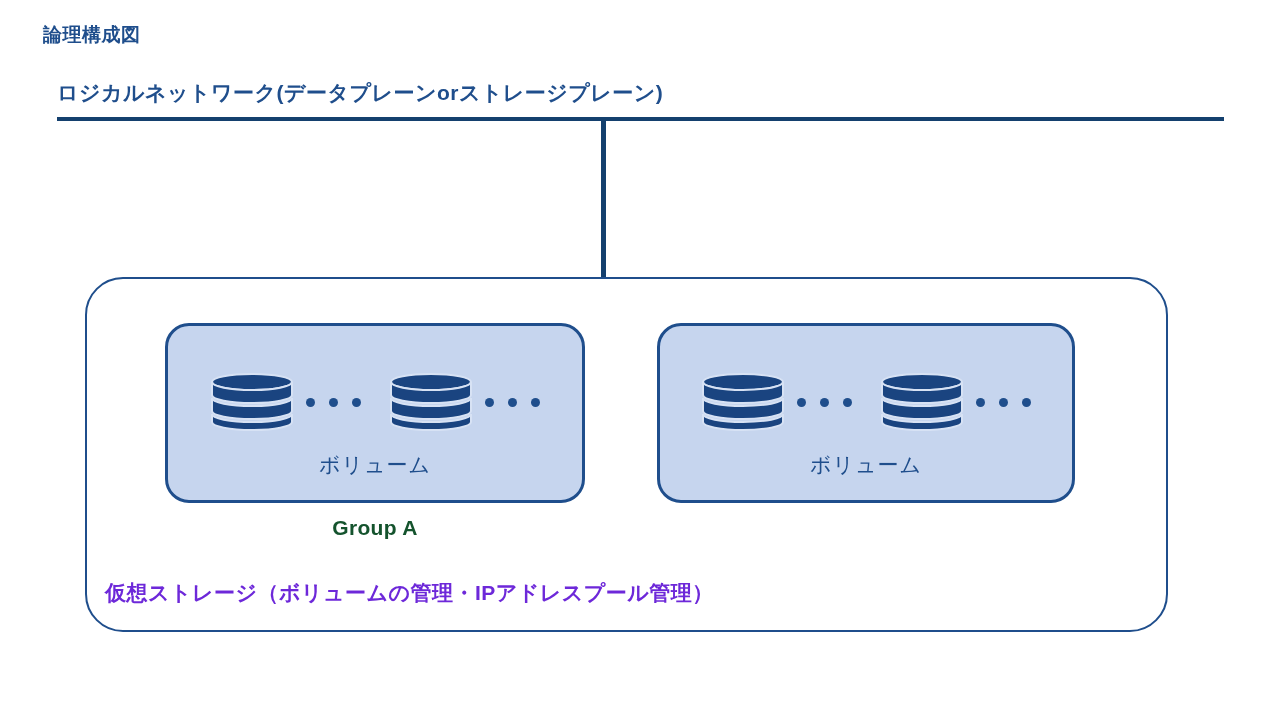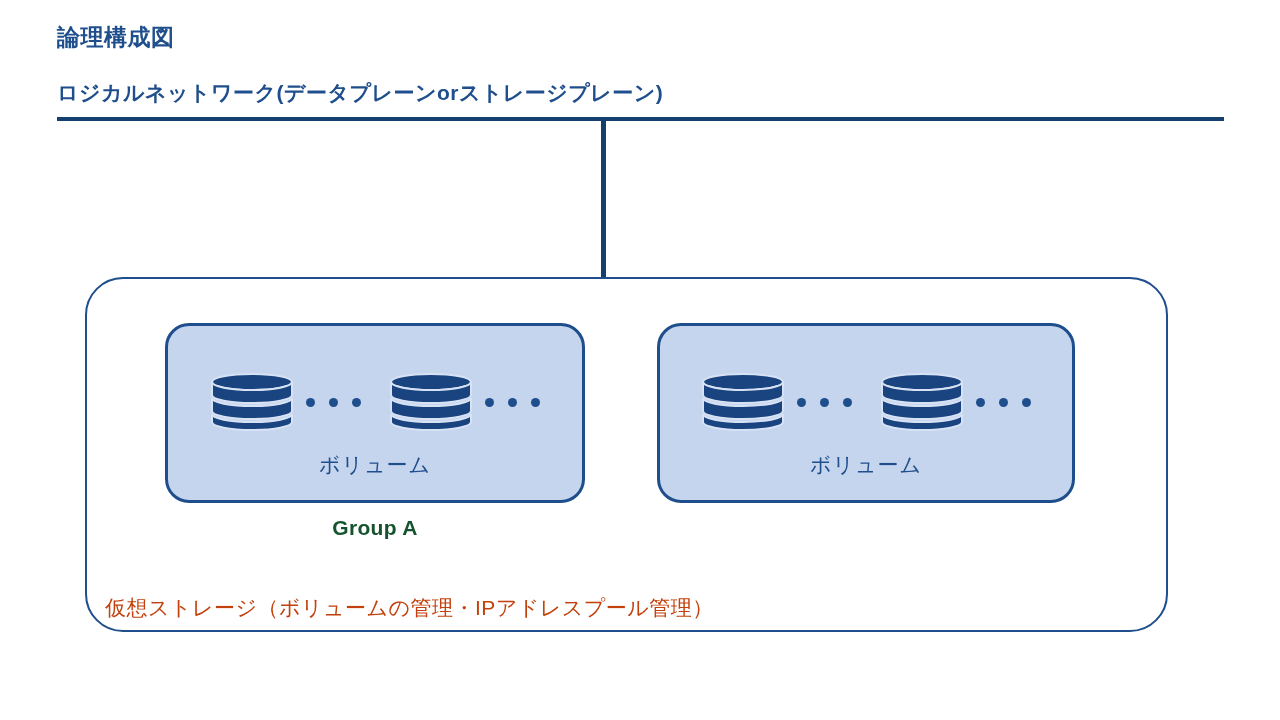--- a/index.html
+++ b/index.html
@@ -14,23 +14,23 @@
     position: relative;
     width: 1280px;
     height: 720px;
     background: #ffffff;
     overflow: hidden;
   }
 
   
   .diagram-title {
     position: absolute;
-    left: 57px;
+    left: 43px;
     top: 22px;
-    font-size: 23px;
+    font-size: 19px;
     font-weight: bold;
     color: #1F4E8C;
     letter-spacing: 0.5px;
     white-space: nowrap;
     text-align: right;
   }
   .network-label {
     position: absolute;
     left: 57px;
     top: 79px;
@@ -69,25 +69,24 @@
     border: 2.5px solid #1F4E8C;
     border-radius: 38px;
     background: transparent;
     box-sizing: border-box;
   }
   .storage-caption {
     position: absolute;
     left: 105px;
     top: 579px;
     font-size: 21px;
-    font-weight: normal;
-    color: #c2410c;
+    font-weight: bold;
+    color: #6d28d9;
     letter-spacing: 0.5px;
     white-space: nowrap;
-    margin-top: 15px;
   }
 
   
   .group {
     position: absolute;
     top: 323px;
     height: 180px;
   }
   .group-a { left: 165px; width: 420px; }
   .group-b { left: 657px; width: 418px; }

